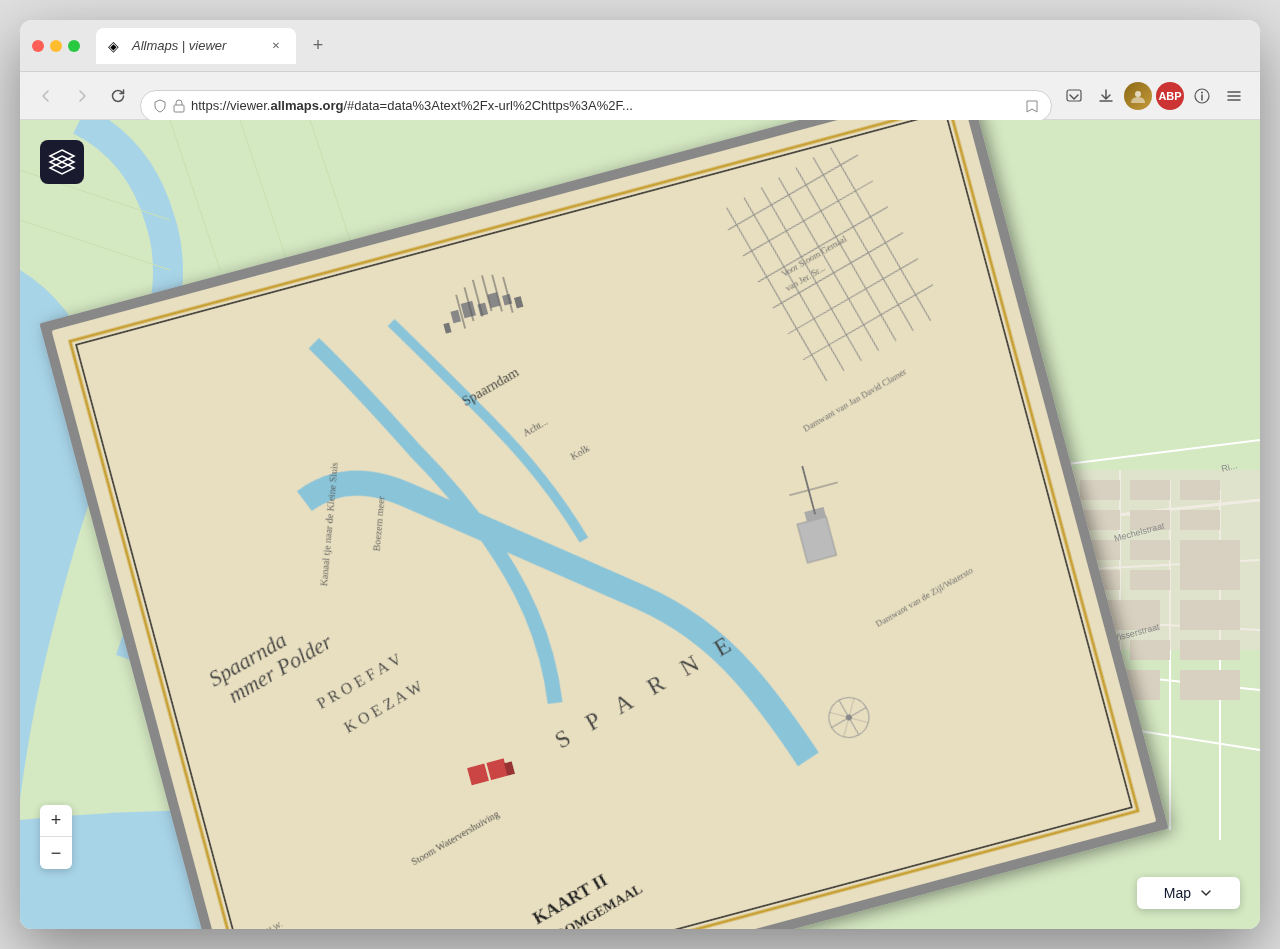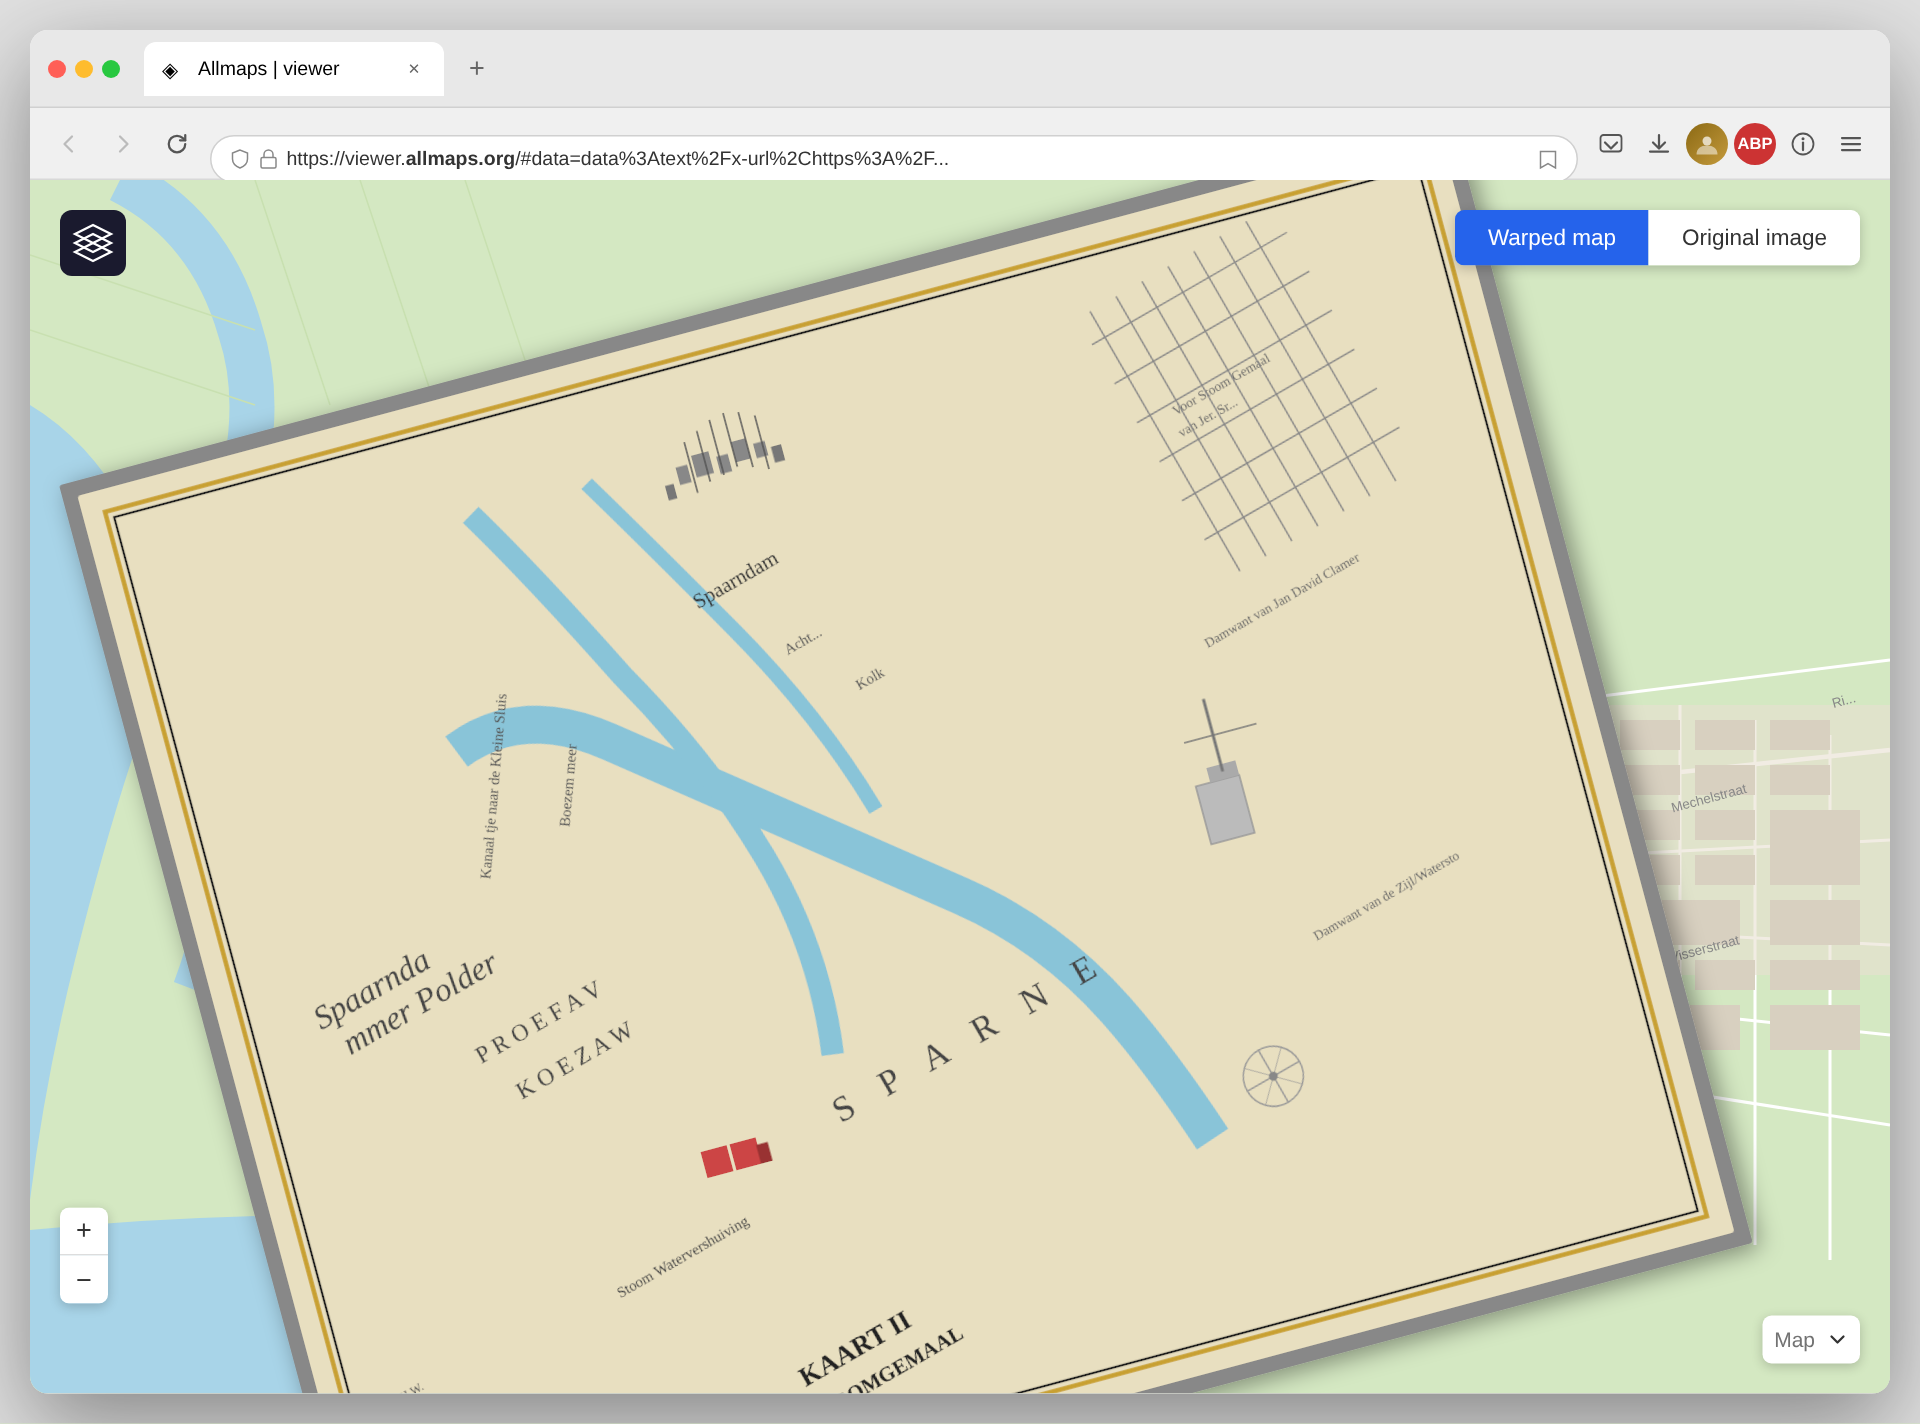--- a/index.html
+++ b/index.html
@@ -62,22 +62,23 @@
       height: 36px;
     }
 
     .tab-favicon {
       width: 16px;
       height: 16px;
     }
 
     .tab-title {
       font-size: 13px;
-      color: #000000;
+      color: #404040;
       flex: 1;
+      font-style: italic;
     }
 
     .tab-close {
       width: 16px;
       height: 16px;
       border-radius: 50%;
       display: flex;
       align-items: center;
       justify-content: center;
       font-size: 10px;
@@ -276,26 +277,26 @@
     
     .map-type-selector {
       position: absolute;
       bottom: 20px;
       right: 20px;
       background: white;
       border-radius: 6px;
       box-shadow: 0 2px 8px rgba(0,0,0,0.2);
       display: flex;
       align-items: center;
-      padding: 8px 8px;
+      padding: 8px 27px;
       gap: 8px;
       pointer-events: all;
       cursor: pointer;
       font-size: 14px;
-      color: #737373;
+      color: #0f172a;
     }
 
     
     .modern-map {
       position: absolute;
       inset: 0;
       background: #d4e8c2;
     }
 
   </style>
@@ -574,24 +575,20 @@
           <rect width="44" height="44" rx="8" fill="#1a1a2e"></rect>
           <g transform="translate(8, 8)">
 
             <polygon points="14,2 26,8 14,14 2,8" fill="none" stroke="white" stroke-width="1.5"></polygon>
             <polygon points="14,8 26,14 14,20 2,14" fill="none" stroke="white" stroke-width="1.5"></polygon>
             <polygon points="14,14 26,20 14,26 2,20" fill="none" stroke="white" stroke-width="1.5"></polygon>
           </g>
         </svg>
       </div>
 
-      <div class="toggle-buttons">
-        <button class="toggle-btn active">Warped map</button>
-        <button class="toggle-btn inactive">Original image</button>
-      </div>
 
       <div class="zoom-controls">
         <button class="zoom-btn">+</button>
         <button class="zoom-btn">−</button>
       </div>
 
       <div class="map-type-selector">
         <span>Map</span>
         <svg width="14" height="14" viewBox="0 0 14 14">
           <path d="M3 5l4 4 4-4" stroke="#333" stroke-width="1.5" fill="none" stroke-linecap="round" stroke-linejoin="round"></path>

